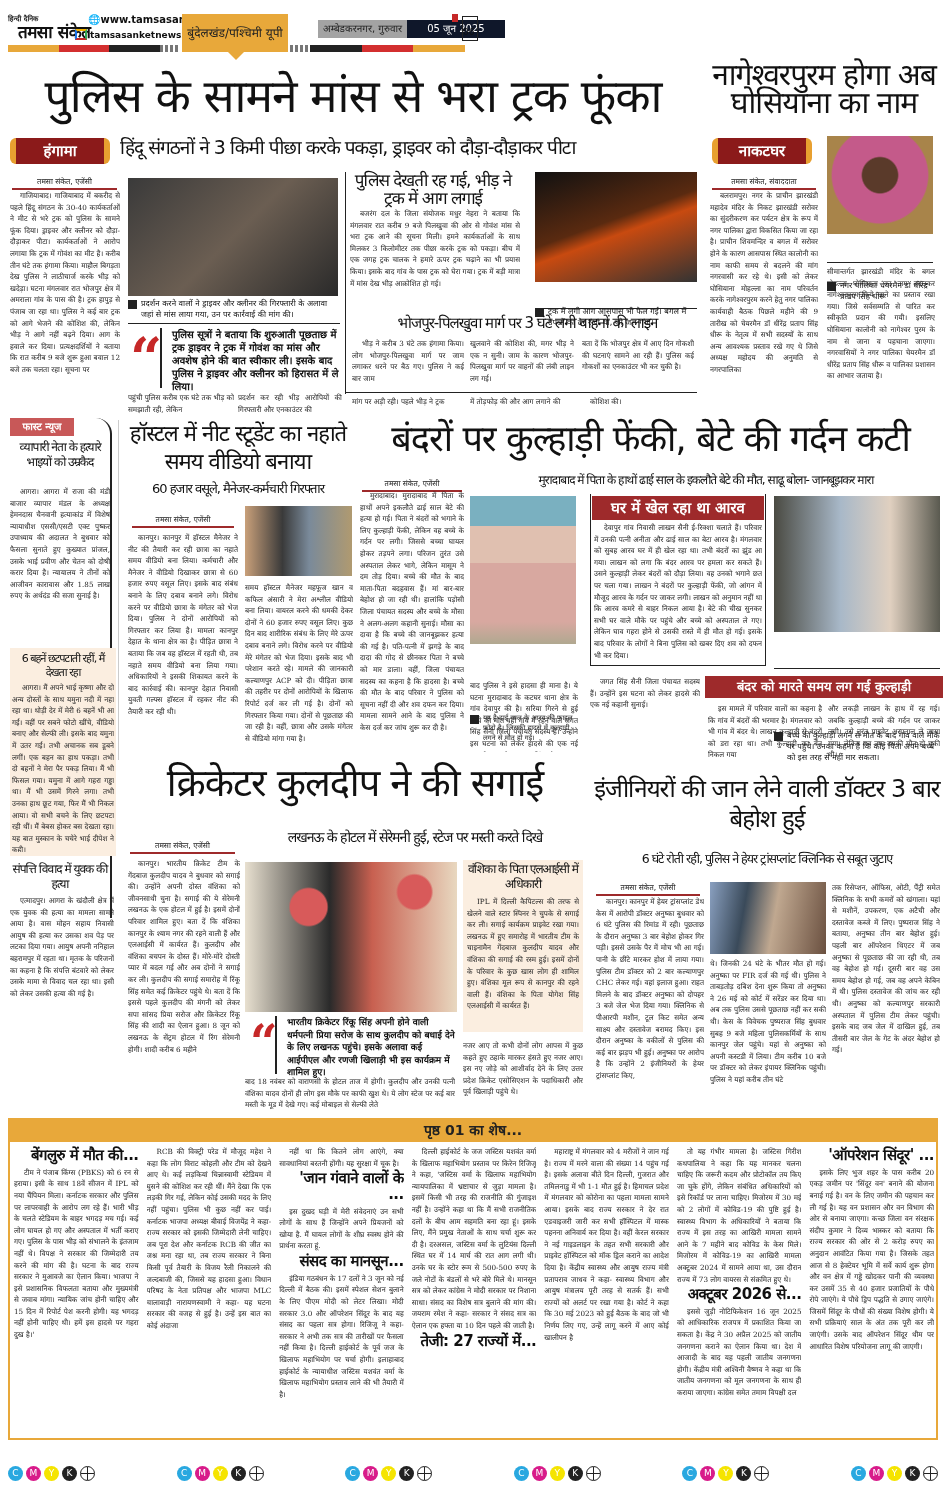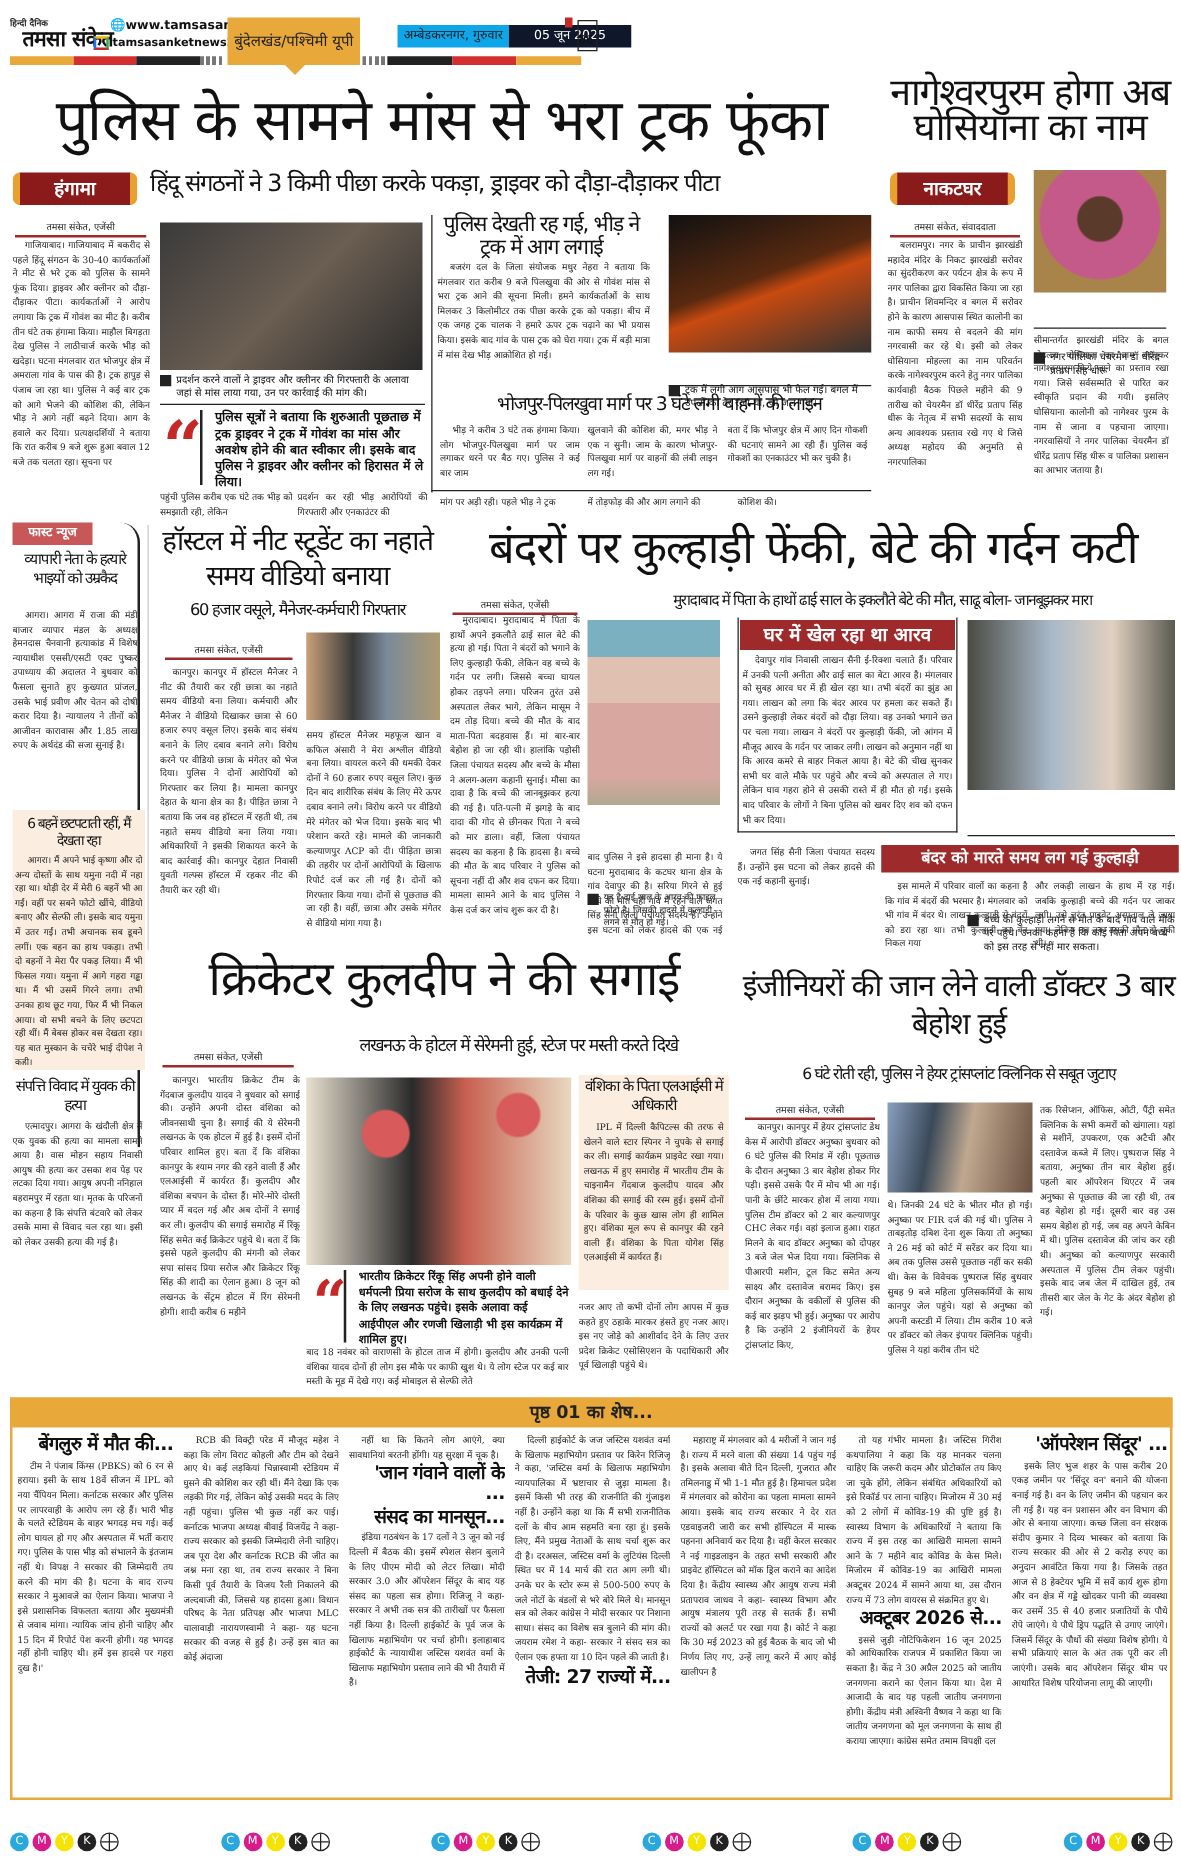--- a/index.html
+++ b/index.html
@@ -37,21 +37,21 @@
 <div class="abs" style="left:90px;top:30px;font-size:9px;font-weight:bold;color:#111">tamsasanketnews24@gmail.com</div>
 <div class="abs" style="left:8px;top:45px;width:172px;height:7px;display:flex">
   <div style="flex:1;background:#e8a83a"></div>
     <div style="flex:1;background:#d32f2f"></div>
     <div style="flex:1;background:#222"></div>
     <div style="width:20px;background:repeating-linear-gradient(90deg,#777 0 3px,#fff 3px 5px)"></div>
 </div>
 <div class="abs" style="left:182px;top:14px;width:106px;height:38px;background:#e8a83a;text-align:center;font-size:12px;line-height:38px;color:#222">बुंदेलखंड/पश्चिमी यूपी</div>
 <div class="abs" style="left:228px;top:52px;width:0;height:0;border-left:8px solid transparent;border-right:8px solid transparent;border-top:8px solid #e8a83a"></div>
 <div class="abs" style="left:318px;top:20px;height:18px;display:flex;font-size:10px;line-height:18px">
-  <span style="background:#0ea5e9;padding:0 5px;color:#222">अम्बेडकरनगर, गुरुवार</span>
+  <span style="background:#a3a3a3;padding:0 5px;color:#222">अम्बेडकरनगर, गुरुवार</span>
   <span style="background:#0f172a;color:#fff;padding:0 20px">05 जून 2025</span>
 </div>
 <div class="abs" style="left:290px;top:45px;width:175px;height:7px;display:flex">
   <div style="width:20px;background:repeating-linear-gradient(90deg,#777 0 3px,#fff 3px 5px)"></div>
     <div style="flex:1;background:#222"></div>
     <div style="flex:1;background:#d32f2f"></div>
     <div style="flex:1;background:#e8a83a"></div>
 </div>
 <div class="abs" style="left:462px;top:16px;width:16px;height:25px;border:1px solid #222;font-size:9px;padding-top:10px">06</div>
 <div class="abs" style="left:452px;top:14px;width:6px;height:8px;background:#c62828"></div>
@@ -185,20 +185,21 @@
     <div class="txt" style="flex: 1 1 0%; height: 290px;">
       <div class="head shesh-head">बेंगलुरु में मौत की...</div>
       <p>टीम ने पंजाब किंग्स (PBKS) को 6 रन से हराया। इसी के साथ 18वें सीजन में IPL को नया चैंपियन मिला। कर्नाटक सरकार और पुलिस पर लापरवाही के आरोप लग रहे हैं। भारी भीड़ के चलते स्टेडियम के बाहर भगदड़ मच गई। कई लोग घायल हो गए और अस्पताल में भर्ती कराए गए। पुलिस के पास भीड़ को संभालने के इंतजाम नहीं थे। विपक्ष ने सरकार की जिम्मेदारी तय करने की मांग की है। घटना के बाद राज्य सरकार ने मुआवजे का ऐलान किया। भाजपा ने इसे प्रशासनिक विफलता बताया और मुख्यमंत्री से जवाब मांगा। न्यायिक जांच होनी चाहिए और 15 दिन में रिपोर्ट पेश करनी होगी। यह भगदड़ नहीं होनी चाहिए थी। हमें इस हादसे पर गहरा दुख है।'</p>
     </div>
     <div class="txt" style="flex: 1 1 0%; height: 290px;">
       <p>RCB की विक्ट्री परेड में मौजूद महेश ने कहा कि लोग विराट कोहली और टीम को देखने आए थे। कई लड़कियां चिन्नास्वामी स्टेडियम में घुसने की कोशिश कर रही थीं। मैंने देखा कि एक लड़की गिर गई, लेकिन कोई उसकी मदद के लिए नहीं पहुंचा। पुलिस भी कुछ नहीं कर पाई। कर्नाटक भाजपा अध्यक्ष बीवाई विजयेंद्र ने कहा- राज्य सरकार को इसकी जिम्मेदारी लेनी चाहिए। जब पूरा देश और कर्नाटक RCB की जीत का जश्न मना रहा था, तब राज्य सरकार ने बिना किसी पूर्व तैयारी के विजय रैली निकालने की जल्दबाजी की, जिससे यह हादसा हुआ। विधान परिषद के नेता प्रतिपक्ष और भाजपा MLC चालावाड़ी नारायणस्वामी ने कहा- यह घटना सरकार की वजह से हुई है। उन्हें इस बात का कोई अंदाजा</p>
     </div>
     <div class="txt" style="flex: 1 1 0%; height: 290px;">
       <p>नहीं था कि कितने लोग आएंगे, क्या सावधानियां बरतनी होंगी। यह सुरक्षा में चूक है।</p>
       <div class="head shesh-head">'जान गंवाने वालों के ...</div>
+      <p>इस दुखद घड़ी में मेरी संवेदनाएं उन सभी लोगों के साथ हैं जिन्होंने अपने प्रियजनों को खोया है. मैं घायल लोगों के शीघ्र स्वस्थ होने की प्रार्थना करता हूं.</p>
       <div class="head shesh-head">संसद का मानसून...</div>
       <p>इंडिया गठबंधन के 17 दलों ने 3 जून को नई दिल्ली में बैठक की। इसमें स्पेशल सेशन बुलाने के लिए पीएम मोदी को लेटर लिखा। मोदी सरकार 3.0 और ऑपरेशन सिंदूर के बाद यह संसद का पहला सत्र होगा। रिजिजू ने कहा- सरकार ने अभी तक सत्र की तारीखों पर फैसला नहीं किया है। दिल्ली हाईकोर्ट के पूर्व जज के खिलाफ महाभियोग पर चर्चा होगी। इलाहाबाद हाईकोर्ट के न्यायाधीश जस्टिस यशवंत वर्मा के खिलाफ महाभियोग प्रस्ताव लाने की भी तैयारी में है।</p>
     </div>
     <div class="txt" style="flex: 1 1 0%; height: 290px;">
       <p>दिल्ली हाईकोर्ट के जज जस्टिस यशवंत वर्मा के खिलाफ महाभियोग प्रस्ताव पर किरेन रिजिजू ने कहा, 'जस्टिस वर्मा के खिलाफ महाभियोग न्यायपालिका में भ्रष्टाचार से जुड़ा मामला है। इसमें किसी भी तरह की राजनीति की गुंजाइश नहीं है। उन्होंने कहा था कि मैं सभी राजनीतिक दलों के बीच आम सहमति बना रहा हूं। इसके लिए, मैंने प्रमुख नेताओं के साथ चर्चा शुरू कर दी है। दरअसल, जस्टिस वर्मा के लुटियंस दिल्ली स्थित घर में 14 मार्च की रात आग लगी थी। उनके घर के स्टोर रूम से 500-500 रुपए के जले नोटों के बंडलों से भरे बोरे मिले थे। मानसून सत्र को लेकर कांग्रेस ने मोदी सरकार पर निशाना साधा। संसद का विशेष सत्र बुलाने की मांग की। जयराम रमेश ने कहा- सरकार ने संसद सत्र का ऐलान एक हफ्ता या 10 दिन पहले की जाती है।</p>
       <div class="head shesh-head">तेजी: 27 राज्यों में...</div>
     </div>
     <div class="txt" style="flex: 1 1 0%; height: 290px;">
       <p>महाराष्ट्र में मंगलवार को 4 मरीजों ने जान गई है। राज्य में मरने वाला की संख्या 14 पहुंच गई है। इसके अलावा बीते दिन दिल्ली, गुजरात और तमिलनाडु में भी 1-1 मौत हुई है। हिमाचल प्रदेश में मंगलवार को कोरोना का पहला मामला सामने आया। इसके बाद राज्य सरकार ने देर रात एडवाइजरी जारी कर सभी हॉस्पिटल में मास्क पहनना अनिवार्य कर दिया है। वहीं केरल सरकार ने नई गाइडलाइन के तहत सभी सरकारी और प्राइवेट हॉस्पिटल को मॉक ड्रिल कराने का आदेश दिया है। केंद्रीय स्वास्थ्य और आयुष राज्य मंत्री प्रतापराव जाधव ने कहा- स्वास्थ्य विभाग और आयुष मंत्रालय पूरी तरह से सतर्क हैं। सभी राज्यों को अलर्ट पर रखा गया है। कोर्ट ने कहा कि 30 मई 2023 को हुई बैठक के बाद जो भी निर्णय लिए गए, उन्हें लागू करने में आए कोई खालीपन है</p>
     </div>

